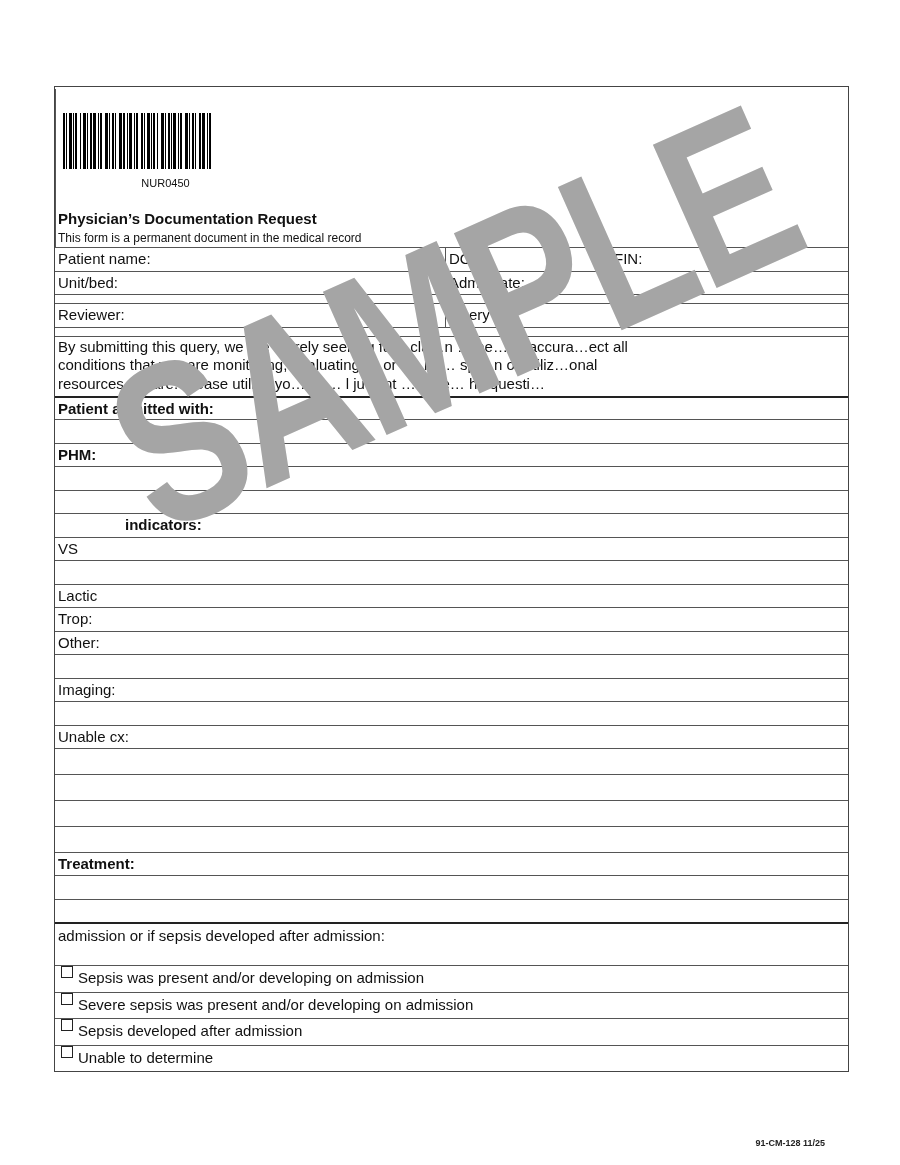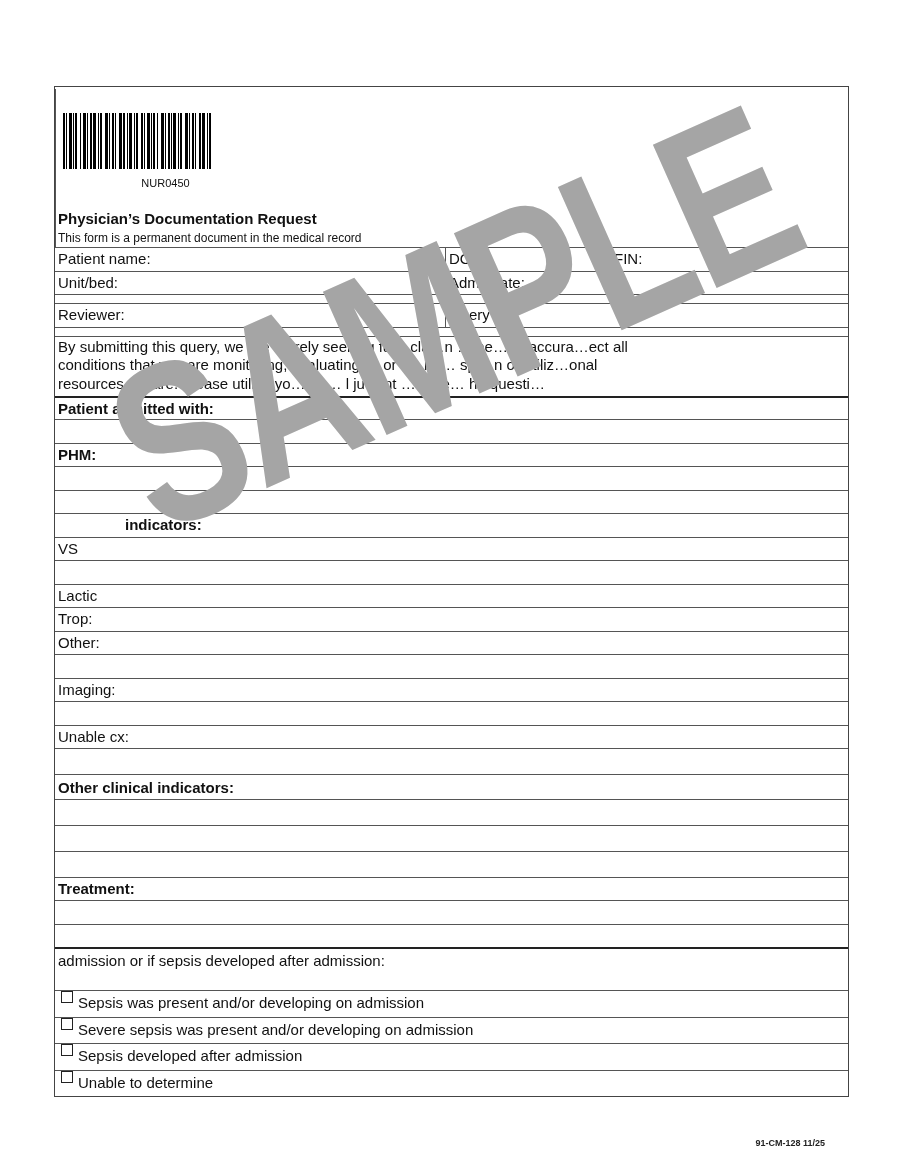--- a/index.html
+++ b/index.html
@@ -188,23 +188,20 @@
     </div>
   <div class="row h23"></div>
   <div class="row h23">
       <div class="cell">Imaging:</div>
     </div>
   <div class="row h23"></div>
   <div class="row h23">
       <div class="cell">Unable cx:</div>
     </div>
   <div class="row" style="height:26px"></div>
-  <div class="row" style="height:25px">
-      <div class="cell bold" style="padding-top:3px">Other clinical indicators:</div>
-    </div>
   <div class="row" style="height:26px"></div>
   <div class="row" style="height:26px"></div>
   <div class="row" style="height:26px"></div>
   <div class="row" style="height:23px">
       <div class="cell bold">Treatment:</div>
     </div>
   <div class="row h23"></div>
   <div class="row h23"></div>
 
   <div class="row thick" style="height:43px">

